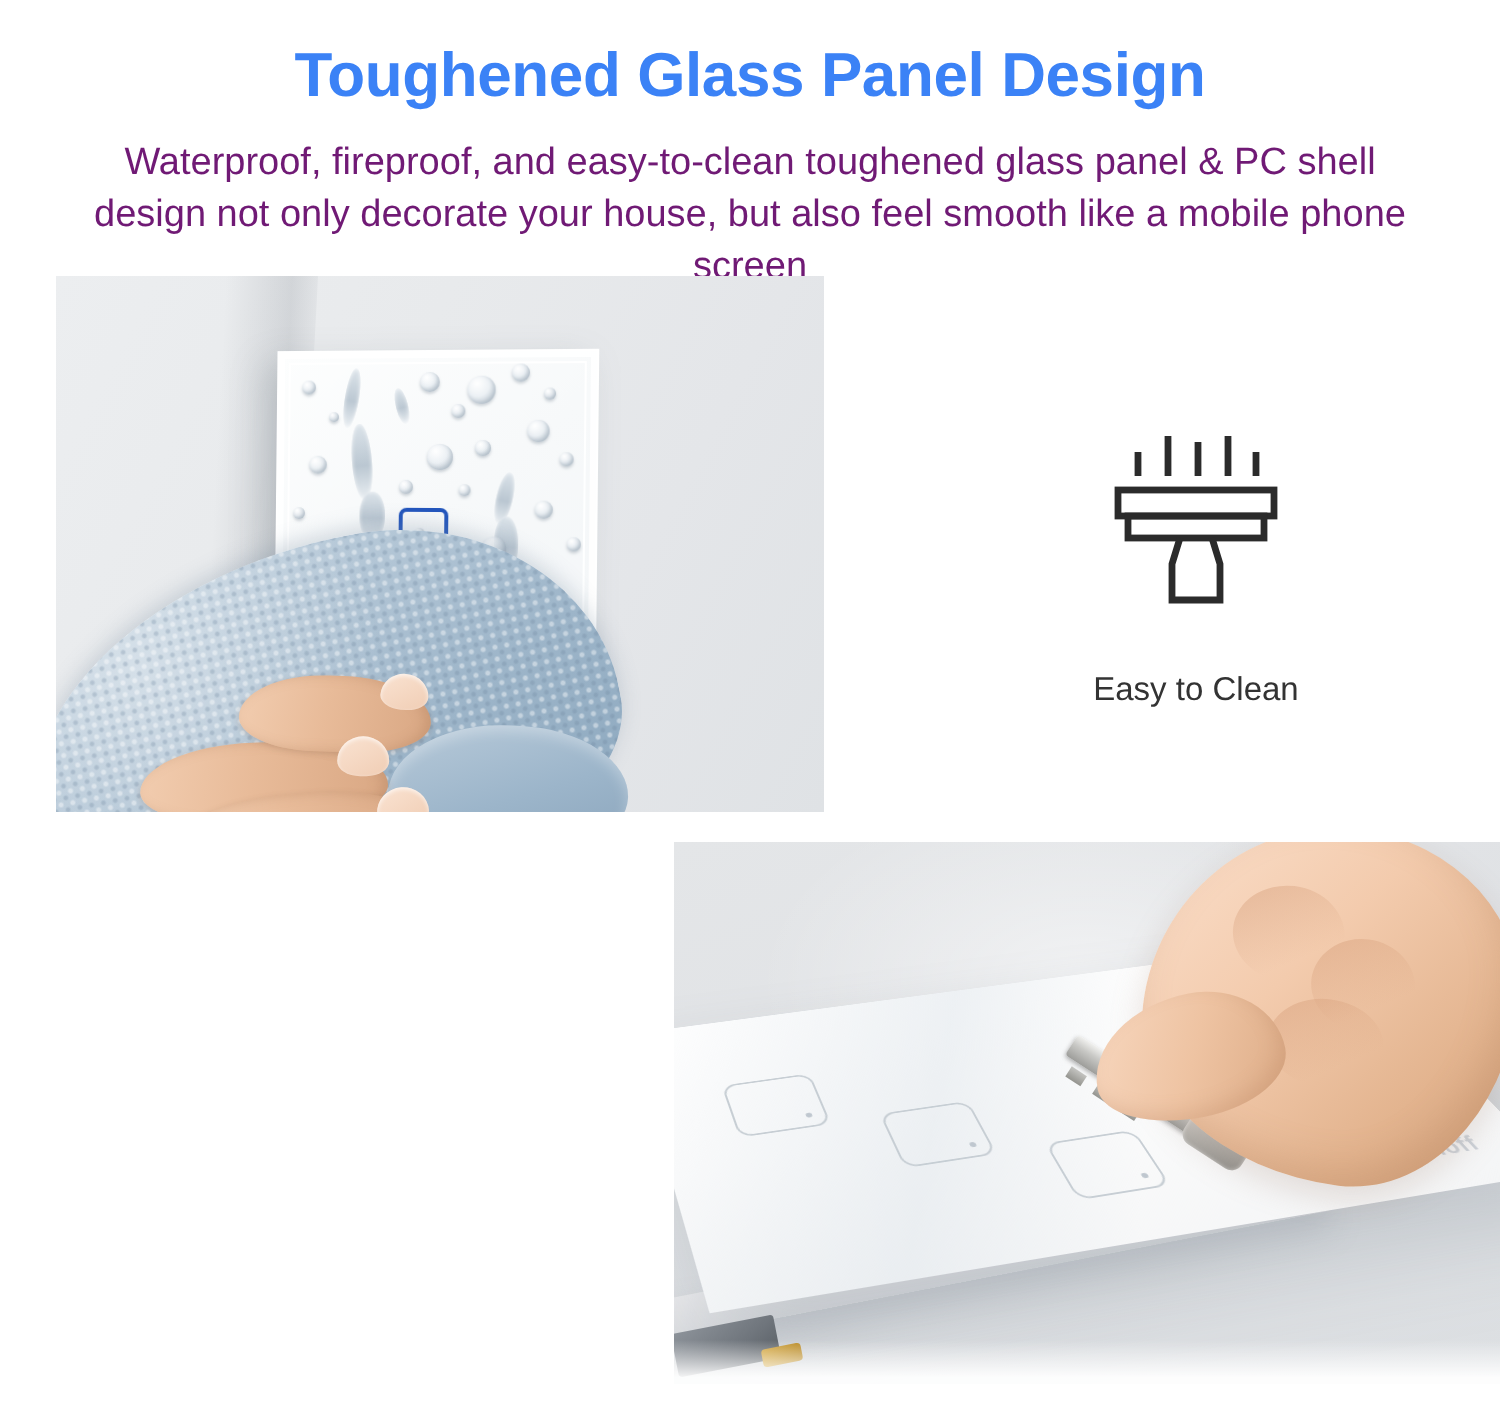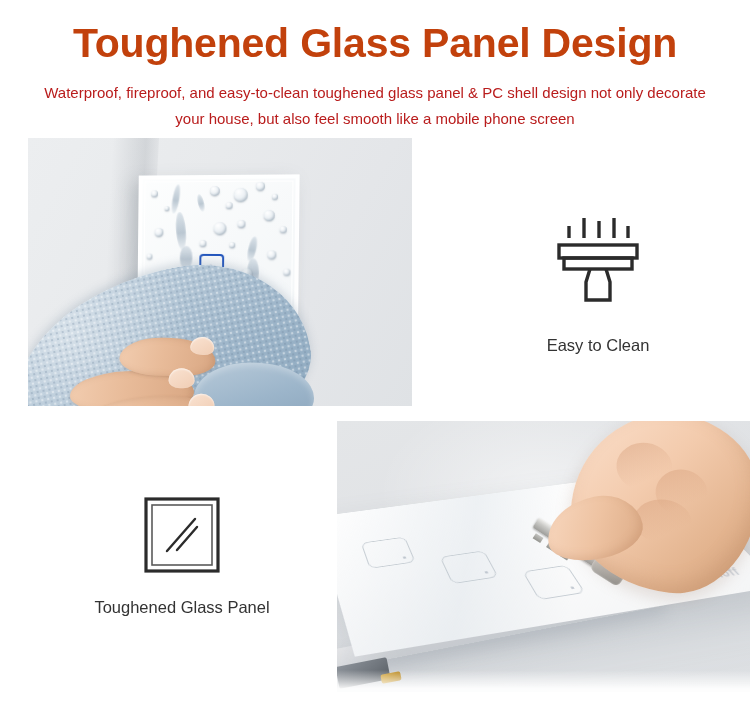--- a/index.html
+++ b/index.html
@@ -18,32 +18,32 @@
     height: 708px;
     background: #ffffff;
     overflow: hidden;
   }
 
   
   .header { position: absolute; top: 0; left: 0; width: 750px; }
 
   .page-title {
     text-align: center;
-    font-size: 41px;
+    font-size: 31px;
     font-weight: bold;
-    color: #c2410c;
+    color: #3b82f6;
     letter-spacing: -0.2px;
     margin-top: 20px;
   }
 
   .page-subtitle {
     text-align: center;
-    font-size: 15px;
+    font-size: 19px;
     line-height: 26px;
-    color: #b91c1c;
+    color: #701a75;
     margin-top: 13px;
     padding: 0 40px;
   }
 
   
   .photo-wipe {
     position: absolute;
     left: 28px;
     top: 138px;
     width: 384px;
@@ -401,29 +401,20 @@
 
       <rect x="9" y="33" width="78" height="13" fill="none" stroke="#2b2b2b" stroke-width="3.4"></rect>
 
       <rect x="14" y="46" width="68" height="11" fill="none" stroke="#2b2b2b" stroke-width="3.4"></rect>
 
       <path d="M40 57 L36 70 L36 88 L60 88 L60 70 L56 57" fill="none" stroke="#2b2b2b" stroke-width="3.4" stroke-linejoin="miter"></path>
     </svg>
     <div class="feature-label">Easy to Clean</div>
   </div>
 
-  <div class="feature-glass">
-    <svg class="feature-icon" width="78" height="78" viewBox="0 0 78 78">
-      <rect x="3" y="3" width="72" height="72" fill="none" stroke="#2b2b2b" stroke-width="3.2"></rect>
-      <rect x="9" y="9" width="60" height="60" fill="none" stroke="#5a5a5a" stroke-width="1.6"></rect>
-      <line x1="24" y1="55" x2="52" y2="23" stroke="#2b2b2b" stroke-width="2.4" stroke-linecap="round"></line>
-      <line x1="34" y1="54" x2="54" y2="31" stroke="#2b2b2b" stroke-width="2.4" stroke-linecap="round"></line>
-    </svg>
-    <div class="feature-label">Toughened Glass Panel</div>
-  </div>
 
   <div class="photo-scratch">
     <div class="scratch-bg-glow"></div>
 
     <div class="switch-edge"></div>
 
     <div class="switch-body">
       <div class="switch-key" style="left:36px; top:44px;"></div>
       <div class="switch-key" style="left:104px; top:76px;"></div>
       <div class="switch-key" style="left:172px; top:108px;"></div>

